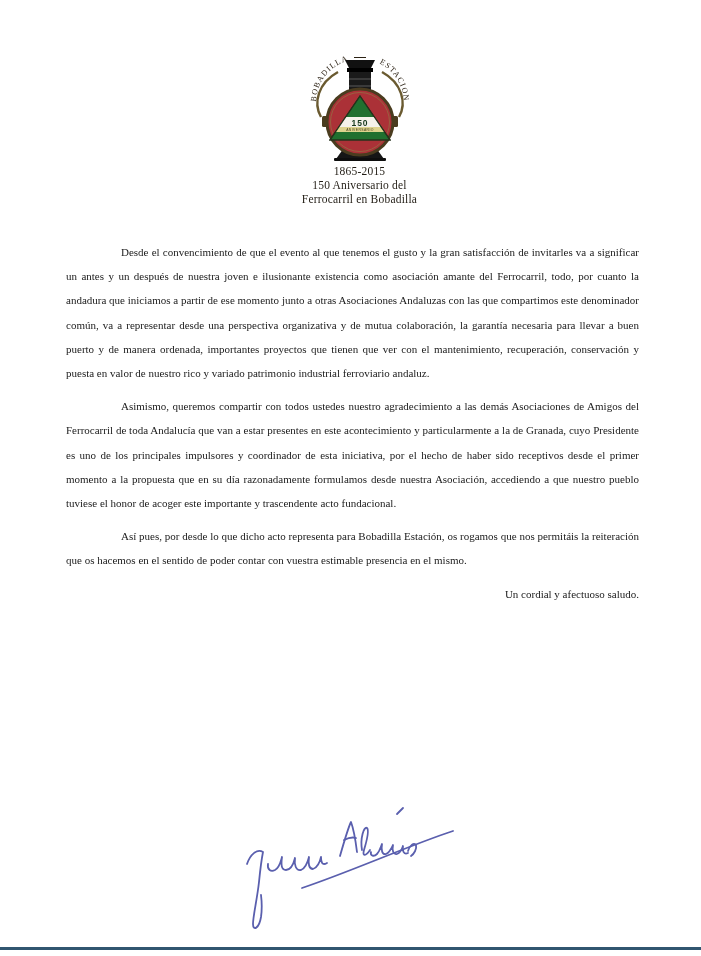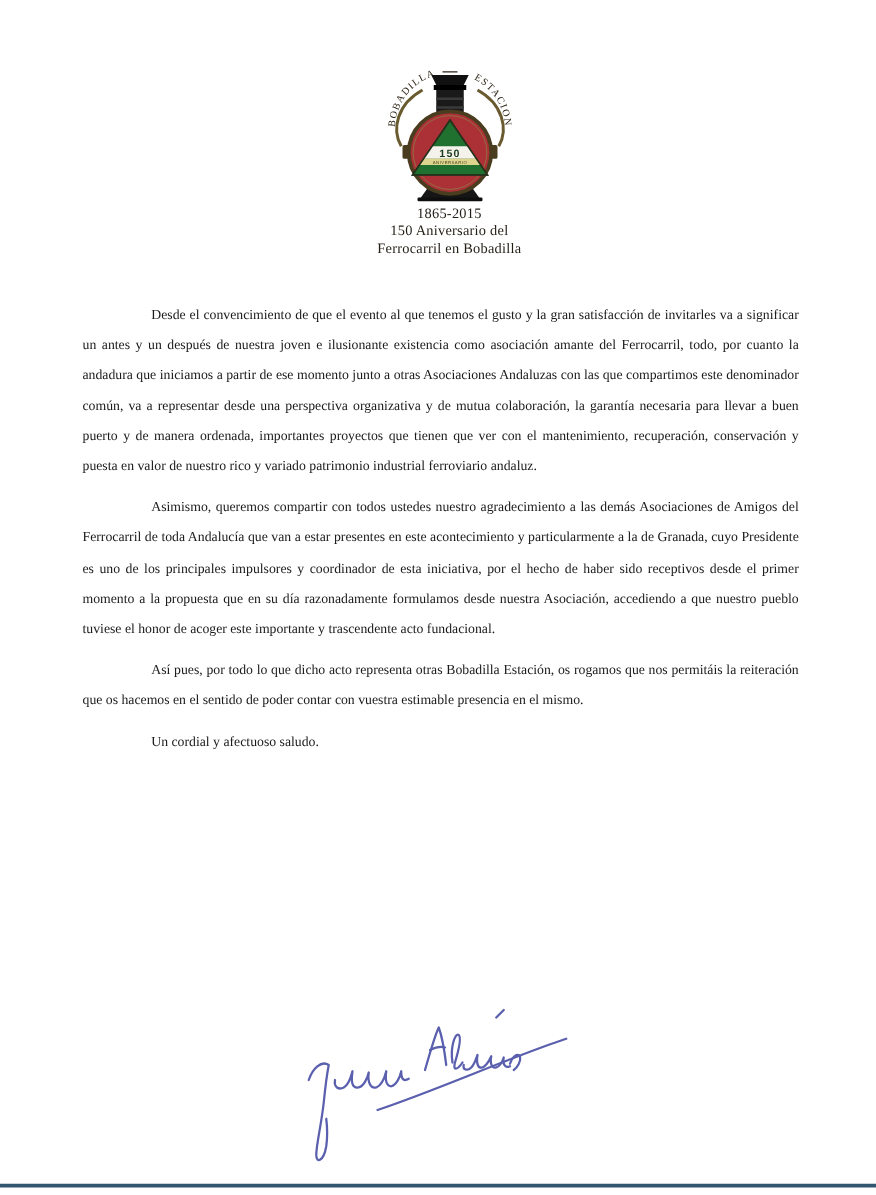--- a/index.html
+++ b/index.html
@@ -28,21 +28,21 @@
     letter-spacing:0.2px;
   }
   
   .letter-body {
     margin:34px 62px 0 66px;
     font-size:11px;
     line-height:24.2px;
     text-align:justify;
   }
   .letter-body p { margin:0 0 9px 0; text-indent:55px; }
-  .letter-body p.closing { text-align:left; margin-top:7px; }
+  .letter-body p.closing { text-align:right; margin-top:7px; }
   
   .signature {
     position:absolute;
     left:150px; top:800px;
     width:420px; height:156px;
   }
   .signature svg { display:block; width:100%; height:100%; }
   
   .footer-rule {
     position:absolute;
@@ -105,21 +105,21 @@
     <div class="logo-caption">
       <div>1865-2015</div>
       <div>150 Aniversario del</div>
       <div>Ferrocarril en Bobadilla</div>
     </div>
   </header>
 
   <main class="letter-body">
     <p>Desde el convencimiento de que el evento al que tenemos el gusto y la gran satisfacción de invitarles va a significar un antes y un después de nuestra joven e ilusionante existencia como asociación amante del Ferrocarril, todo, por cuanto la andadura que iniciamos a partir de ese momento junto a otras Asociaciones Andaluzas con las que compartimos este denominador común, va a representar desde una perspectiva organizativa y de mutua colaboración, la garantía necesaria para llevar a buen puerto y de manera ordenada, importantes proyectos que tienen que ver con el mantenimiento, recuperación, conservación y puesta en valor de nuestro rico y variado patrimonio industrial ferroviario andaluz.</p>
     <p>Asimismo, queremos compartir con todos ustedes nuestro agradecimiento a las demás Asociaciones de Amigos del Ferrocarril de toda Andalucía que van a estar presentes en este acontecimiento y particularmente a la de Granada, cuyo Presidente es uno de los principales impulsores y coordinador de esta iniciativa, por el hecho de haber sido receptivos desde el primer momento a la propuesta que en su día razonadamente formulamos desde nuestra Asociación, accediendo a que nuestro pueblo tuviese el honor de acoger este importante y trascendente acto fundacional.</p>
-    <p>Así pues, por todo lo que dicho acto representa otras Bobadilla Estación, os rogamos que nos permitáis la reiteración que os hacemos en el sentido de poder contar con vuestra estimable presencia en el mismo.</p>
+    <p>Así pues, por desde lo que dicho acto representa para Bobadilla Estación, os rogamos que nos permitáis la reiteración que os hacemos en el sentido de poder contar con vuestra estimable presencia en el mismo.</p>
     <p class="closing">Un cordial y afectuoso saludo.</p>
   </main>
 
   <div class="signature">
     <svg viewBox="0 0 420 156" xmlns="http://www.w3.org/2000/svg" aria-hidden="true">
       <g fill="none" stroke="#5a5fae" stroke-width="1.8" stroke-linecap="round" stroke-linejoin="round">
 
         <path d="M97,64 C100,55 107,48 113,52 C111,62 110,72 109,82 C107,100 103,116 103,124 C103,131 109,129 111,117 C112,110 112,103 111,95"></path>
 
         <path d="M118,64 C117,70 121,72 125,70 C130,67 131,60 132,57 C131,64 131,70 136,70 C141,70 144,62 145,58 C144,65 146,71 151,70 C156,68 158,61 159,57 C158,64 159,69 163,69 C167,68 170,62 171,57 C171,62 172,66 177,63"></path>

